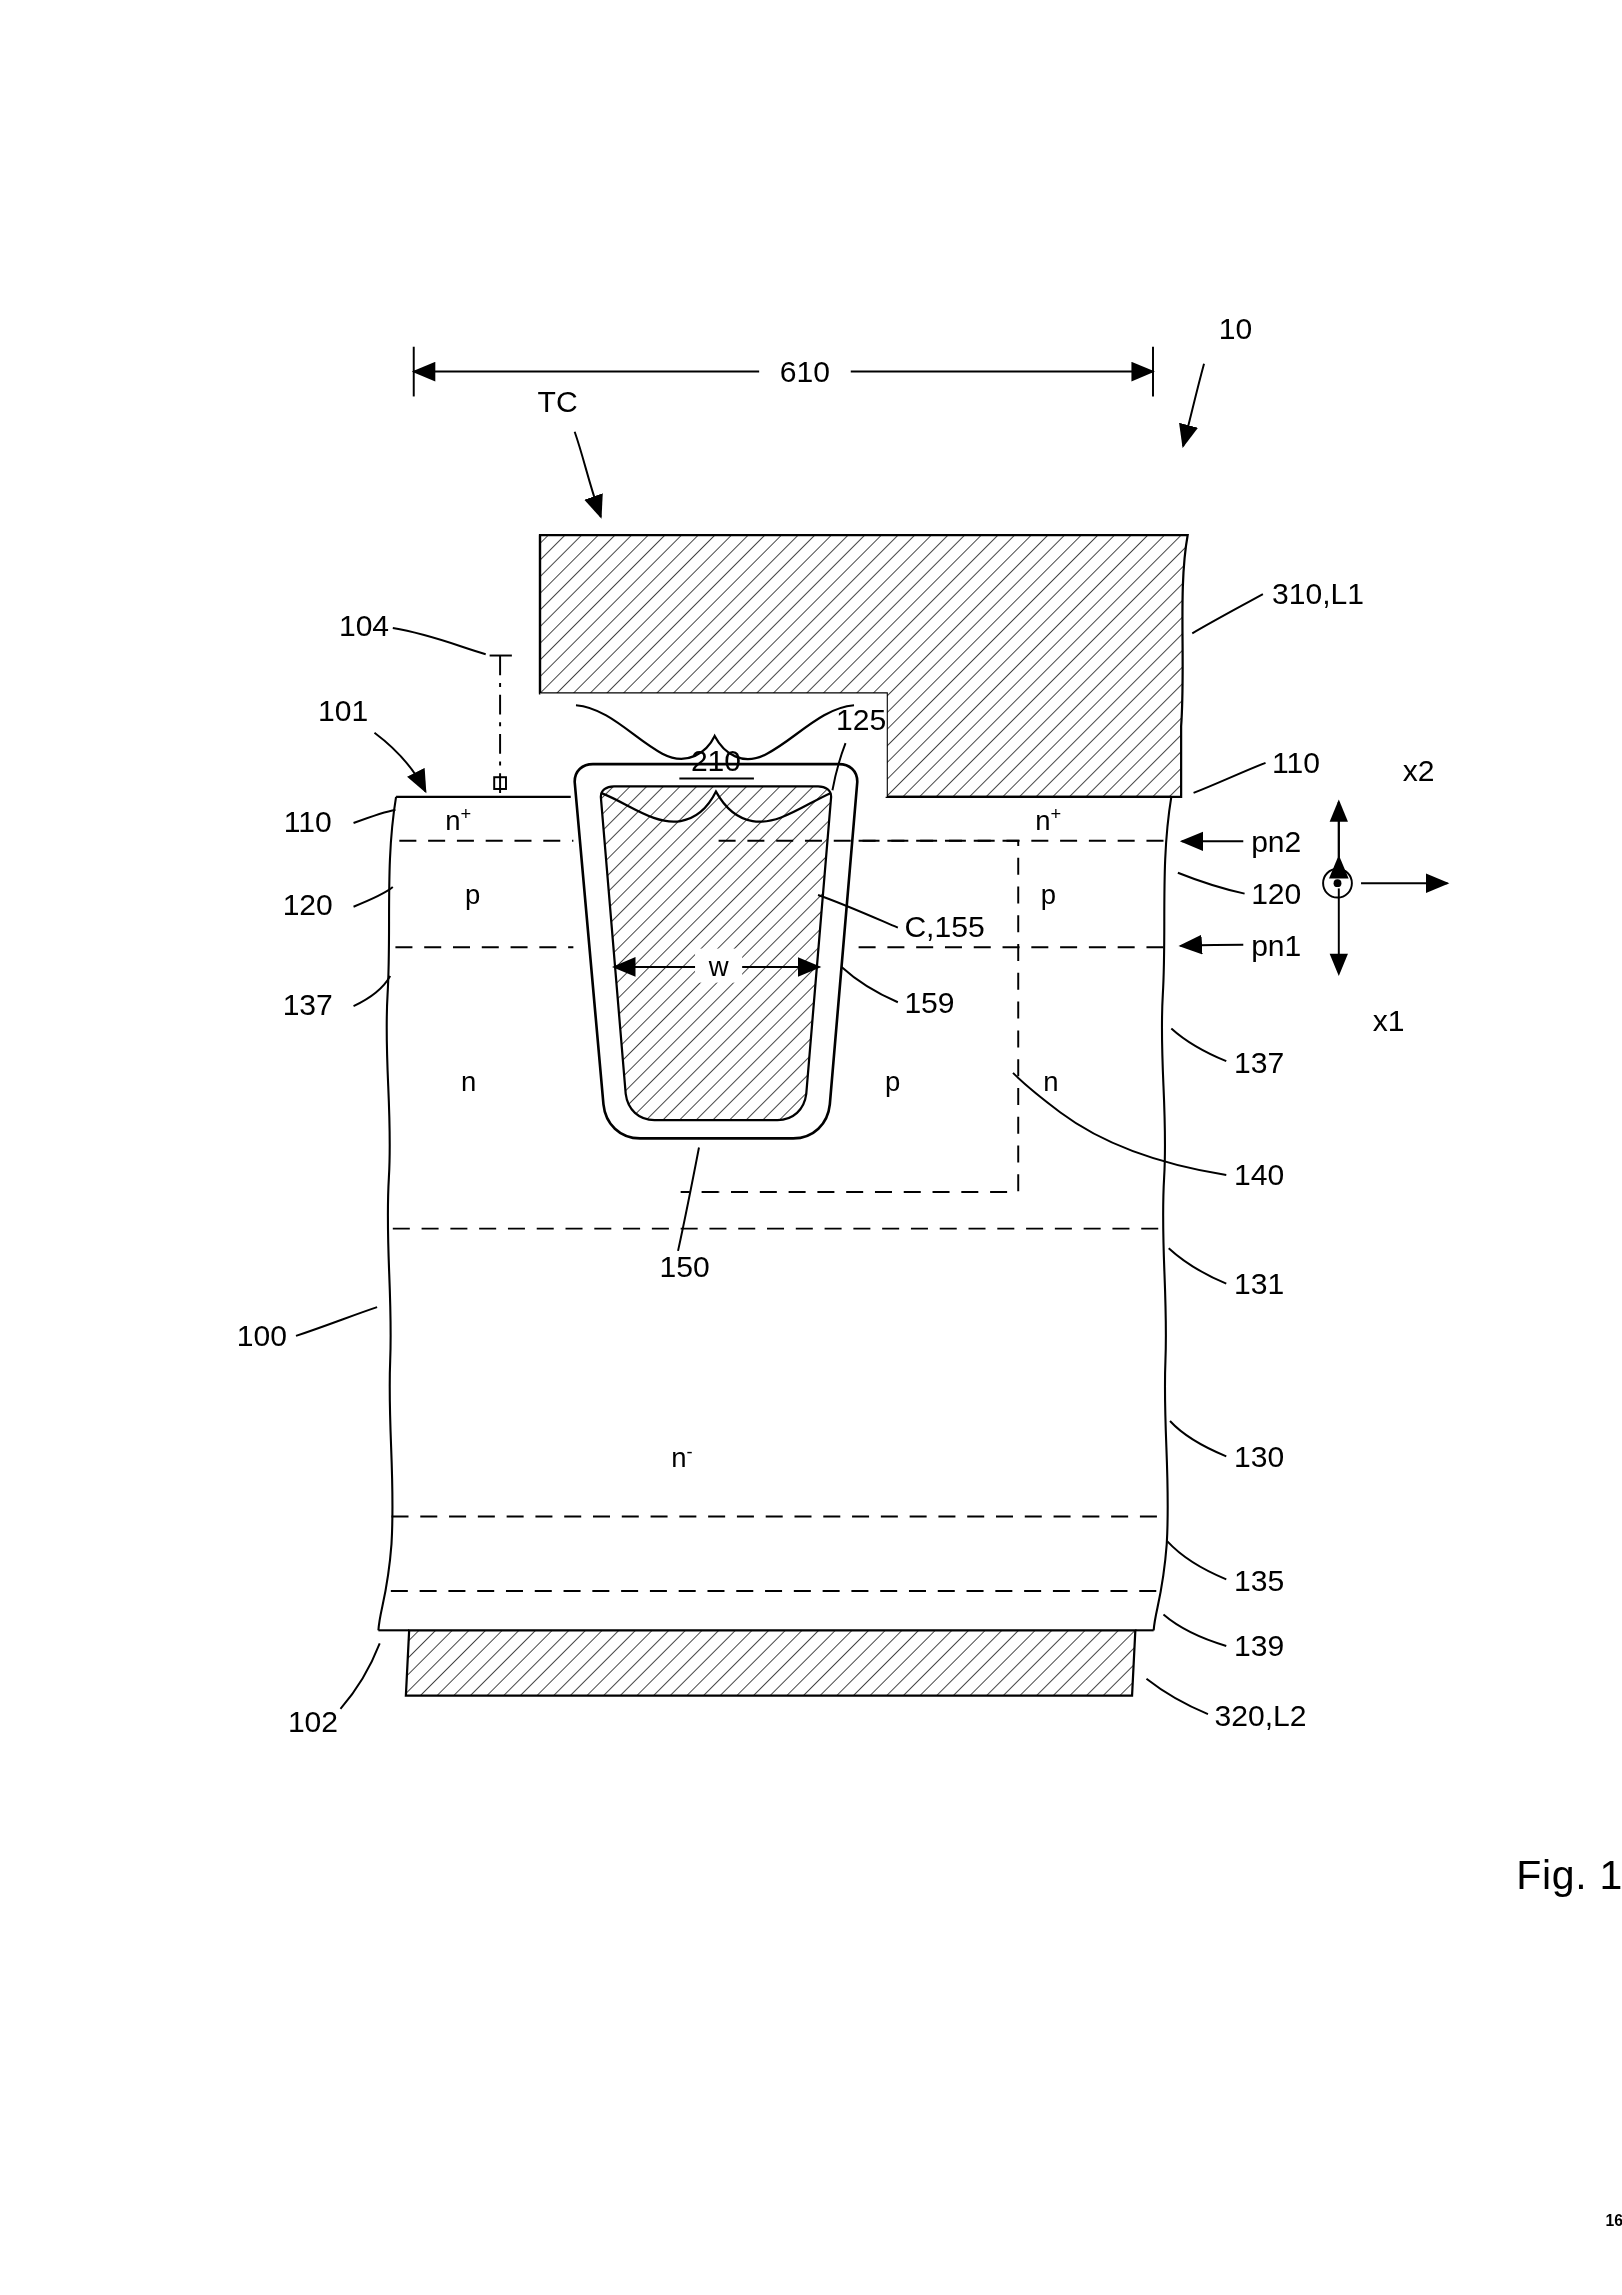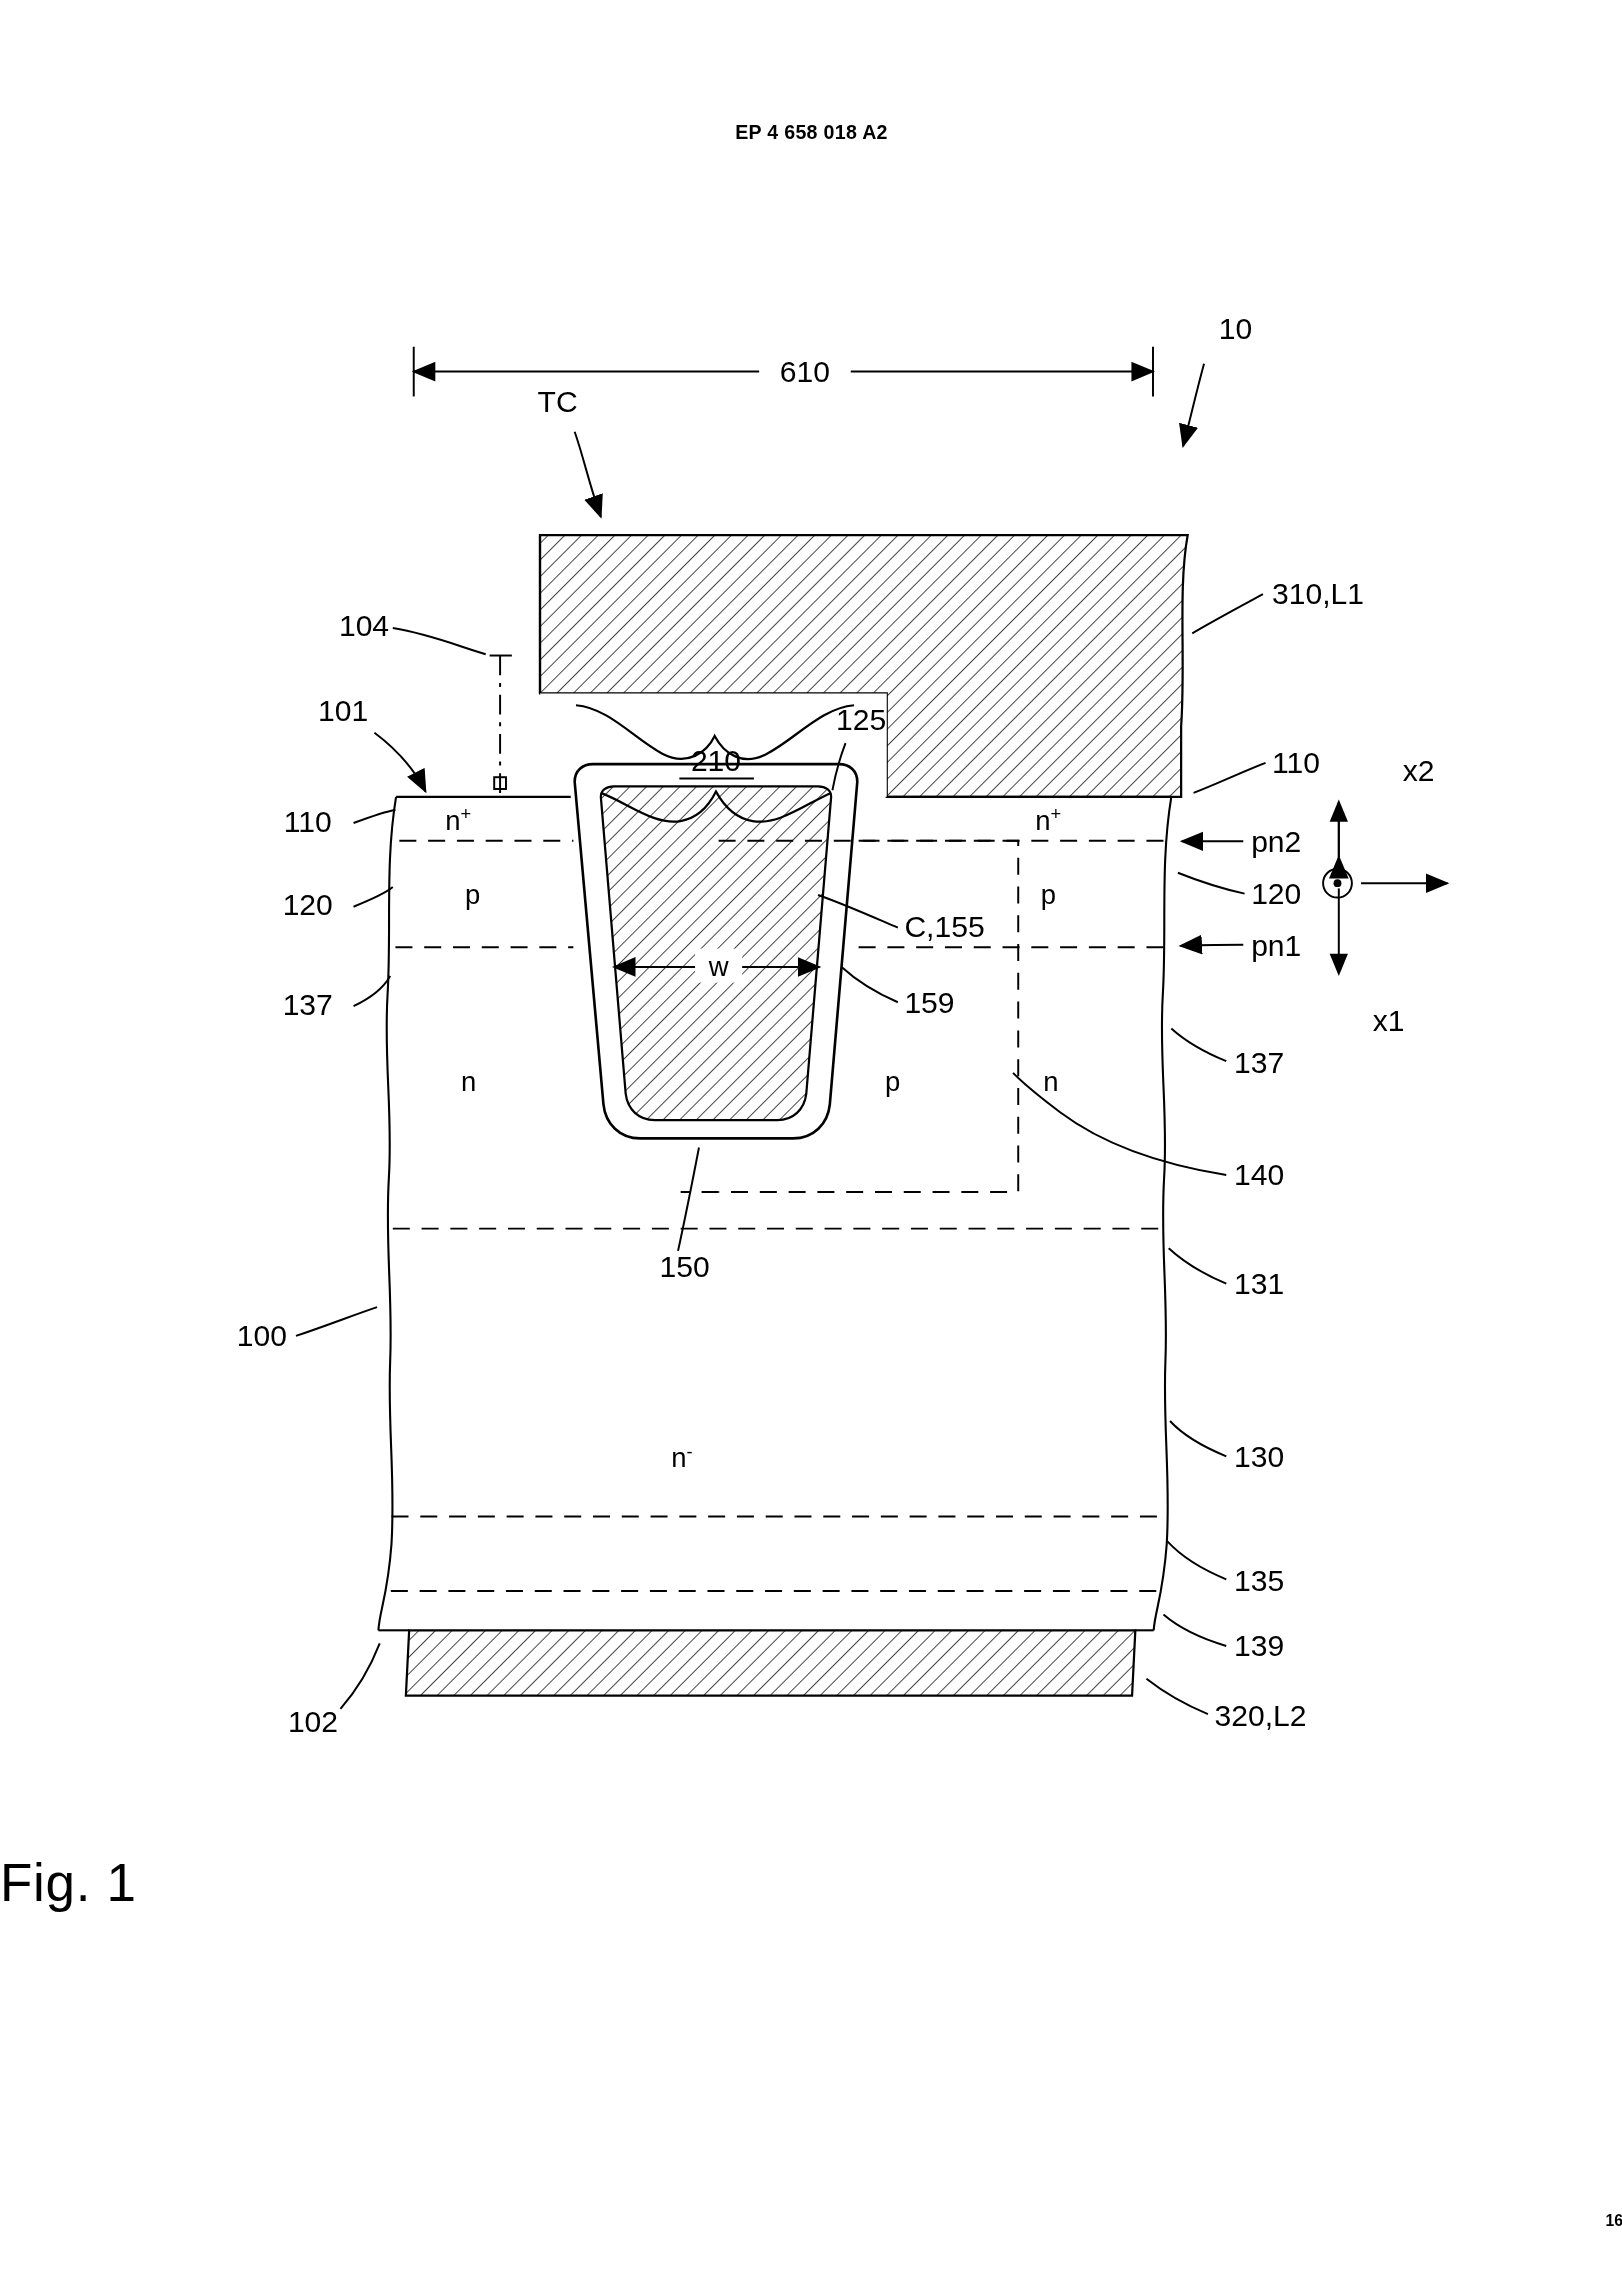--- a/index.html
+++ b/index.html
@@ -36,22 +36,22 @@
     width: 100%;
     text-align: right;
     font-size: 15.7px;
     font-weight: bold;
   }
   .figcaption {
     position: absolute;
     top: 1852px;
     left: 0;
     width: 100%;
-    text-align: left;
-    font-size: 53px;
+    text-align: right;
+    font-size: 41px;
     letter-spacing: 0.7px;
   }
   .svgwrap {
     position: absolute;
     top: 0; left: 0;
     width: 1623px;
     height: 2295px;
   }
   svg { display: block; }
   text {
@@ -60,21 +60,20 @@
   }
   .lbl { font-size: 42px; }
   .lblbig { font-size: 46px; }
   .sup { font-size: 28px; }
 </style>
 </head>
 <body>
 
 <div class="page">
 
-  <div class="hdr">EP 4 658 018 A2</div>
   <div class="pageno">16</div>
   <div class="figcaption">Fig. 1</div>
 
   <div class="svgwrap">
   <svg width="1623" height="2295" viewBox="0 0 2480 3508" xmlns="http://www.w3.org/2000/svg">
     <defs>
       <pattern id="hatch" width="18" height="18" patternTransform="rotate(45)" patternUnits="userSpaceOnUse">
         <line x1="0" y1="0" x2="0" y2="18" stroke="#000" stroke-width="2.2"></line>
       </pattern>
       <marker id="arrowEnd" markerWidth="14" markerHeight="14" refX="11" refY="5" orient="auto">

